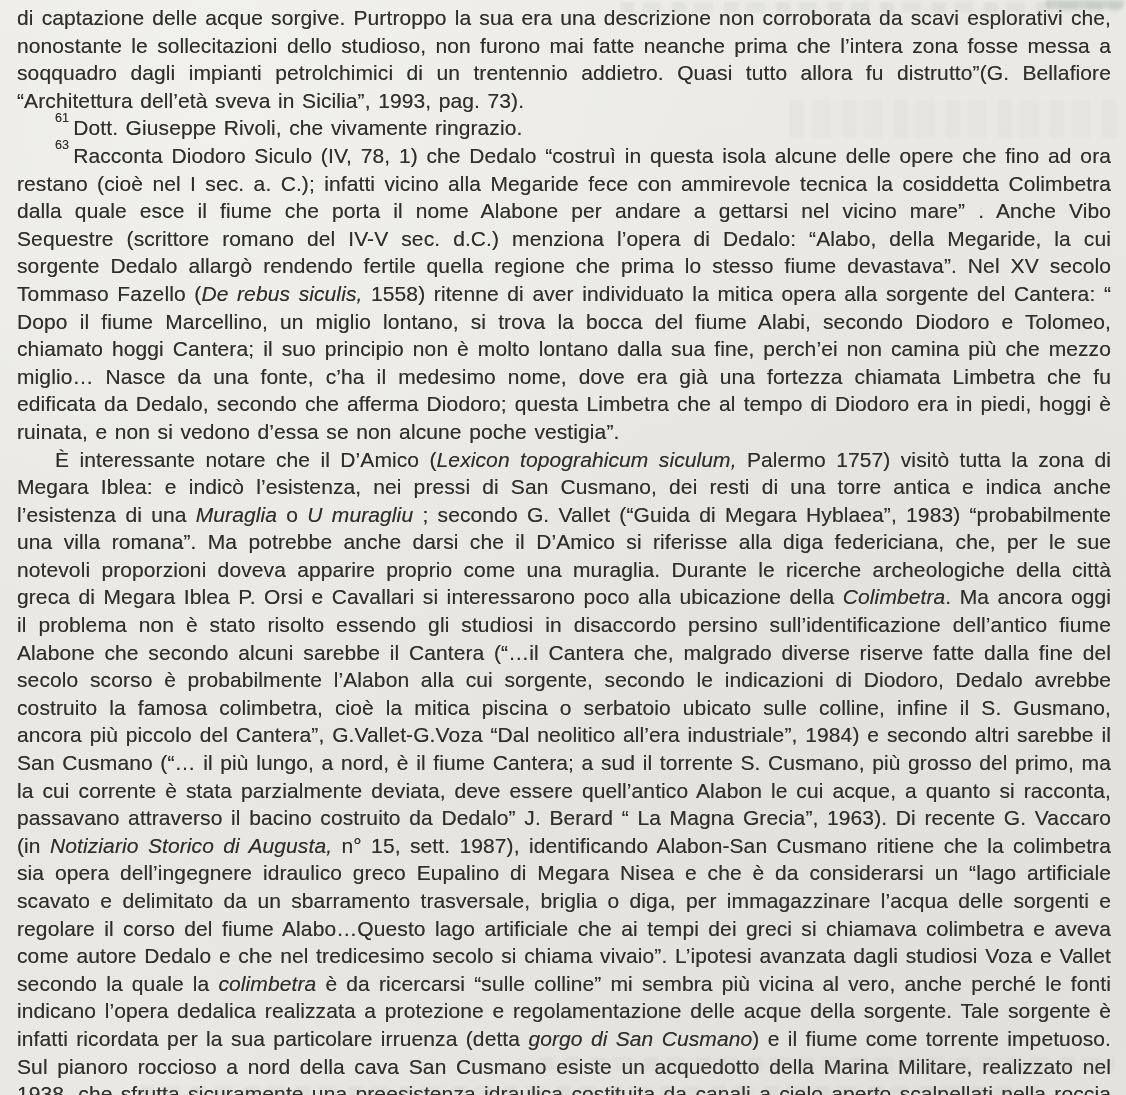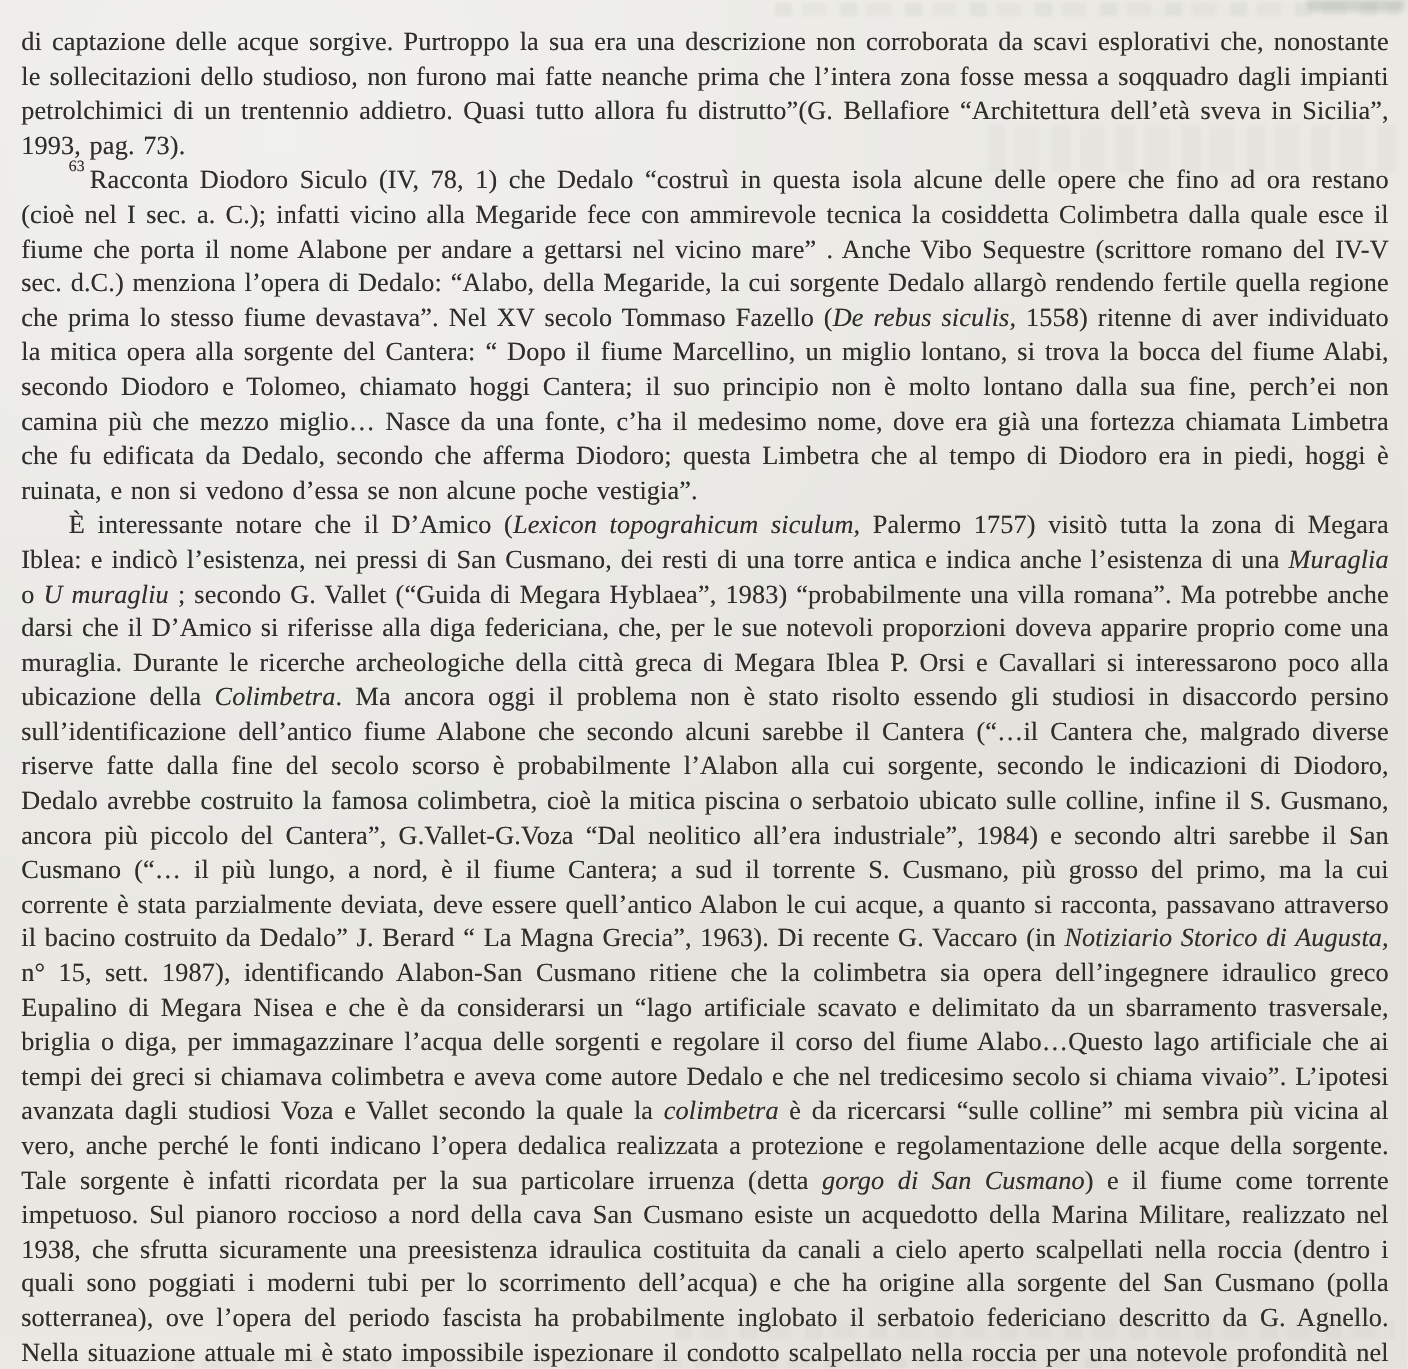--- a/index.html
+++ b/index.html
@@ -10,26 +10,26 @@
     width: 1126px;
     height: 1095px;
     overflow: hidden;
     background: #e9e8e3;
   }
   .page {
     position: relative;
     width: 1126px;
     height: 1095px;
     box-sizing: border-box;
-    padding: 20px 15px 0 17px;
+    padding: 4px 15px 0 17px;
     background:
       radial-gradient(ellipse at 20% 10%, rgba(255,255,255,0.35), rgba(255,255,255,0) 55%),
       radial-gradient(ellipse at 85% 90%, rgba(120,118,110,0.07), rgba(120,118,110,0) 60%),
       linear-gradient(180deg, #eae9e4 0%, #e7e6e1 50%, #e9e8e2 100%);
-    font-family: Liberation Serif, serif;
+    font-family: Liberation Sans, sans-serif;
     color: #2f2e2a;
   }
   .text-block p {
     margin: 0;
     font-size: 21px;
     line-height: 27.6px;
     text-align: justify;
     word-spacing: 1.6px;
     letter-spacing: 0.1px;
     text-shadow: 0 0 0.5px rgba(47,46,42,0.55);
@@ -74,16 +74,17 @@
 <body>
 
 <div class="page">
   <div class="smudge"></div>
   <div class="bleed b1"></div>
   <div class="bleed b2"></div>
   <div class="bleed b3"></div>
   <div class="bleed b4"></div>
   <div class="text-block">
       <p><span>di captazione delle acque sorgive. Purtroppo la sua era una descrizione non corroborata da scavi esplorativi che, nonostante le sollecitazioni dello studioso, non furono mai fatte neanche prima che l’intera zona fosse messa a soqquadro dagli impianti petrolchimici di un trentennio addietro. Quasi tutto allora fu distrutto”(G. Bellafiore “Architettura dell’età sveva in Sicilia”, 1993, pag. 73).</span></p>
+      <p class="indent"><sup class="fnum">61</sup><span>Dott. Giuseppe Rivoli, che vivamente ringrazio.</span></p>
       <p class="indent"><sup class="fnum">63</sup><span>Racconta Diodoro Siculo (IV, 78, 1) che Dedalo “costruì in questa isola alcune delle opere che fino ad ora restano (cioè nel I sec. a. C.); infatti vicino alla Megaride fece con ammirevole tecnica la cosiddetta Colimbetra dalla quale esce il fiume che porta il nome Alabone per andare a gettarsi nel vicino mare” .  Anche Vibo Sequestre (scrittore romano del IV-V sec. d.C.) menziona l’opera di Dedalo: “Alabo, della Megaride, la cui sorgente Dedalo allargò rendendo fertile quella regione che prima lo stesso fiume devastava”. Nel XV secolo Tommaso Fazello  (</span><span class="it">De rebus siculis,</span><span> 1558) ritenne di aver individuato la mitica opera alla sorgente del Cantera: “ Dopo il fiume Marcellino, un miglio lontano, si trova la bocca del fiume Alabi, secondo Diodoro e Tolomeo, chiamato hoggi Cantera; il suo principio non è molto lontano dalla sua fine, perch’ei non camina più che mezzo miglio… Nasce da una fonte, c’ha il medesimo nome, dove era già una fortezza chiamata Limbetra che fu edificata da Dedalo, secondo che afferma Diodoro; questa Limbetra che al tempo di Diodoro era in piedi, hoggi è ruinata, e non si vedono d’essa se non alcune poche vestigia”.</span></p>
       <p class="indent"><span>È interessante notare che il D’Amico (</span><span class="it">Lexicon topograhicum siculum,</span><span> Palermo 1757) visitò tutta la zona di Megara Iblea: e indicò l’esistenza, nei pressi di San Cusmano, dei resti di una torre antica  e indica anche l’esistenza di una  </span><span class="it">Muraglia</span><span>  o </span><span class="it">U muragliu</span><span> ; secondo  G. Vallet (“Guida di Megara Hyblaea”, 1983) “probabilmente una villa romana”. Ma potrebbe anche darsi che il D’Amico si riferisse alla diga federiciana, che, per le sue notevoli proporzioni doveva apparire proprio come una muraglia. Durante le ricerche archeologiche della città greca di Megara Iblea P. Orsi e Cavallari si interessarono poco alla ubicazione della </span><span class="it">Colimbetra</span><span>. Ma ancora oggi il problema non è stato risolto essendo gli studiosi in disaccordo persino sull’identificazione dell’antico fiume Alabone  che secondo alcuni  sarebbe il Cantera (“…il Cantera che, malgrado diverse riserve fatte dalla fine del secolo scorso è probabilmente l’Alabon alla cui sorgente, secondo le indicazioni di Diodoro, Dedalo avrebbe costruito la famosa colimbetra, cioè la mitica piscina o serbatoio ubicato sulle colline, infine il S. Gusmano, ancora più piccolo del Cantera”, G.Vallet-G.Voza “Dal neolitico all’era industriale”, 1984) e secondo altri sarebbe il San Cusmano (“… il più lungo, a nord, è il fiume Cantera; a sud il torrente S. Cusmano, più grosso del primo, ma la cui corrente è stata parzialmente deviata, deve essere quell’antico Alabon le cui acque, a quanto si racconta, passavano attraverso il bacino costruito da Dedalo” J. Berard “ La Magna Grecia”, 1963). Di recente  G. Vaccaro (in </span><span class="it">Notiziario Storico di Augusta,</span><span> n° 15, sett. 1987), identificando Alabon-San Cusmano ritiene che la colimbetra sia opera dell’ingegnere idraulico greco Eupalino di Megara Nisea e che è da considerarsi un “lago artificiale scavato e delimitato da un sbarramento trasversale, briglia o diga, per immagazzinare l’acqua delle sorgenti e regolare il corso del fiume Alabo…Questo lago artificiale che ai tempi dei greci si chiamava colimbetra e aveva come autore Dedalo e che nel tredicesimo secolo si chiama vivaio”.  L’ipotesi avanzata dagli studiosi Voza e Vallet secondo la quale la </span><span class="it">colimbetra</span><span>  è da ricercarsi “sulle colline” mi sembra più vicina al vero, anche perché le fonti indicano l’opera dedalica realizzata a protezione e regolamentazione delle acque della sorgente. Tale sorgente è infatti ricordata per la sua particolare irruenza (detta </span><span class="it">gorgo di San Cusmano</span><span>) e il fiume come torrente impetuoso. Sul pianoro roccioso a nord della cava San Cusmano esiste un acquedotto della Marina Militare, realizzato nel 1938, che  sfrutta sicuramente  una preesistenza idraulica costituita da canali a cielo aperto scalpellati nella roccia (dentro i quali sono poggiati i moderni tubi per lo scorrimento dell’acqua) e che ha origine alla sorgente del San Cusmano (polla sotterranea), ove l’opera del periodo fascista ha probabilmente inglobato il serbatoio federiciano descritto da G. Agnello. Nella situazione attuale mi è stato impossibile ispezionare il condotto scalpellato nella roccia per una  notevole  profondità nel tratto iniziale, perché interamente ricoperto da  vegetazione. Il canale ha apertura nella parete rocciosa da dove, dopo una notevole pendenza, assume un andamento in piano seguibile sino all’impianto di sollevamento delle acque della Marina Militare, ormai abbandonato. Soltanto un’indagine scientifica su quest’opera di ingegneria idraulica, che si collega comunque con la diga a m 200 dal mare, potrebbe fornirci elementi probanti per la sua identificazione con l’opera citata da Diodoro che Federico, dunque, avrebbe sfruttato, ampliato e trasformato. Nel XIX secolo lo Schubring (“Sizilienische Studien”) notava infatti la presenza di numerosi canali nella zona di Megara e affermava che sono rifacimenti di antichi acquedotti.</span></p>
     </div>
 </div>
 
 </body></html>

